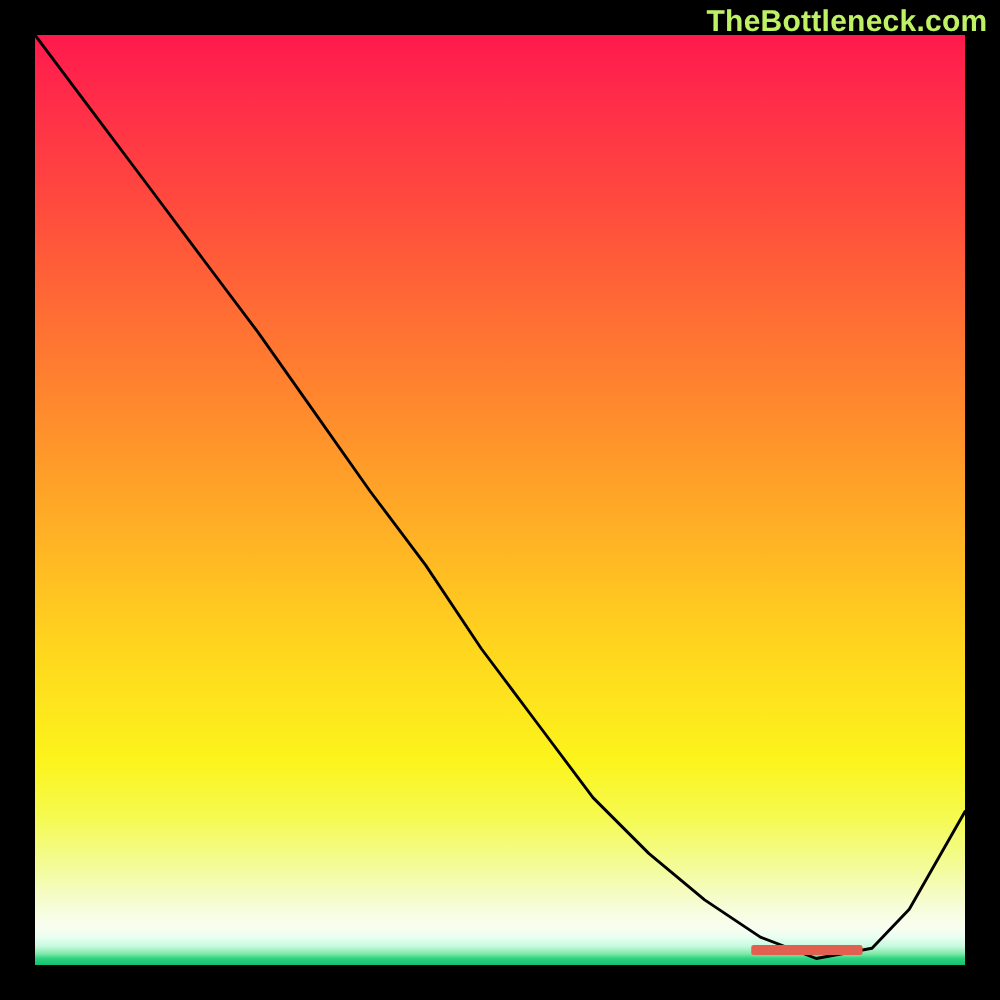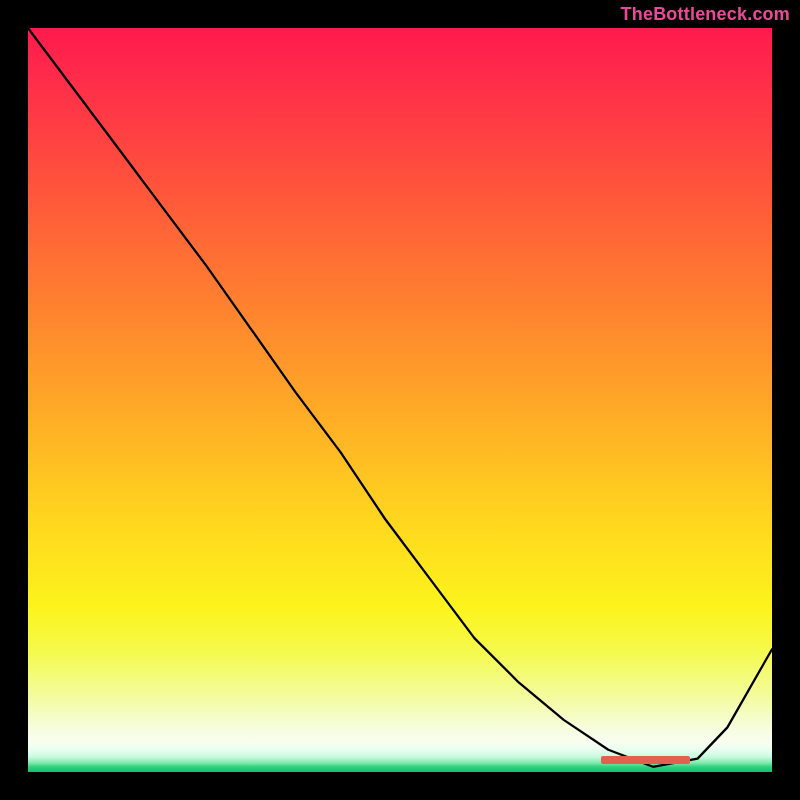--- a/index.html
+++ b/index.html
@@ -8,22 +8,22 @@
     height: 800px;
     background: #000;
     position: relative;
     font-family: Arial, Helvetica, sans-serif;
     overflow: hidden;
   }
   .watermark {
     position: absolute;
     top: 4px;
     right: 10px;
-    color: #ec4899;
-    font-size: 18px;
+    color: #bef264;
+    font-size: 24px;
     font-weight: 600;
     letter-spacing: 0.2px;
     z-index: 20;
   }
   .plot-area {
     position: absolute;
     left: 28px;
     top: 28px;
     width: 744px;
     height: 744px;

